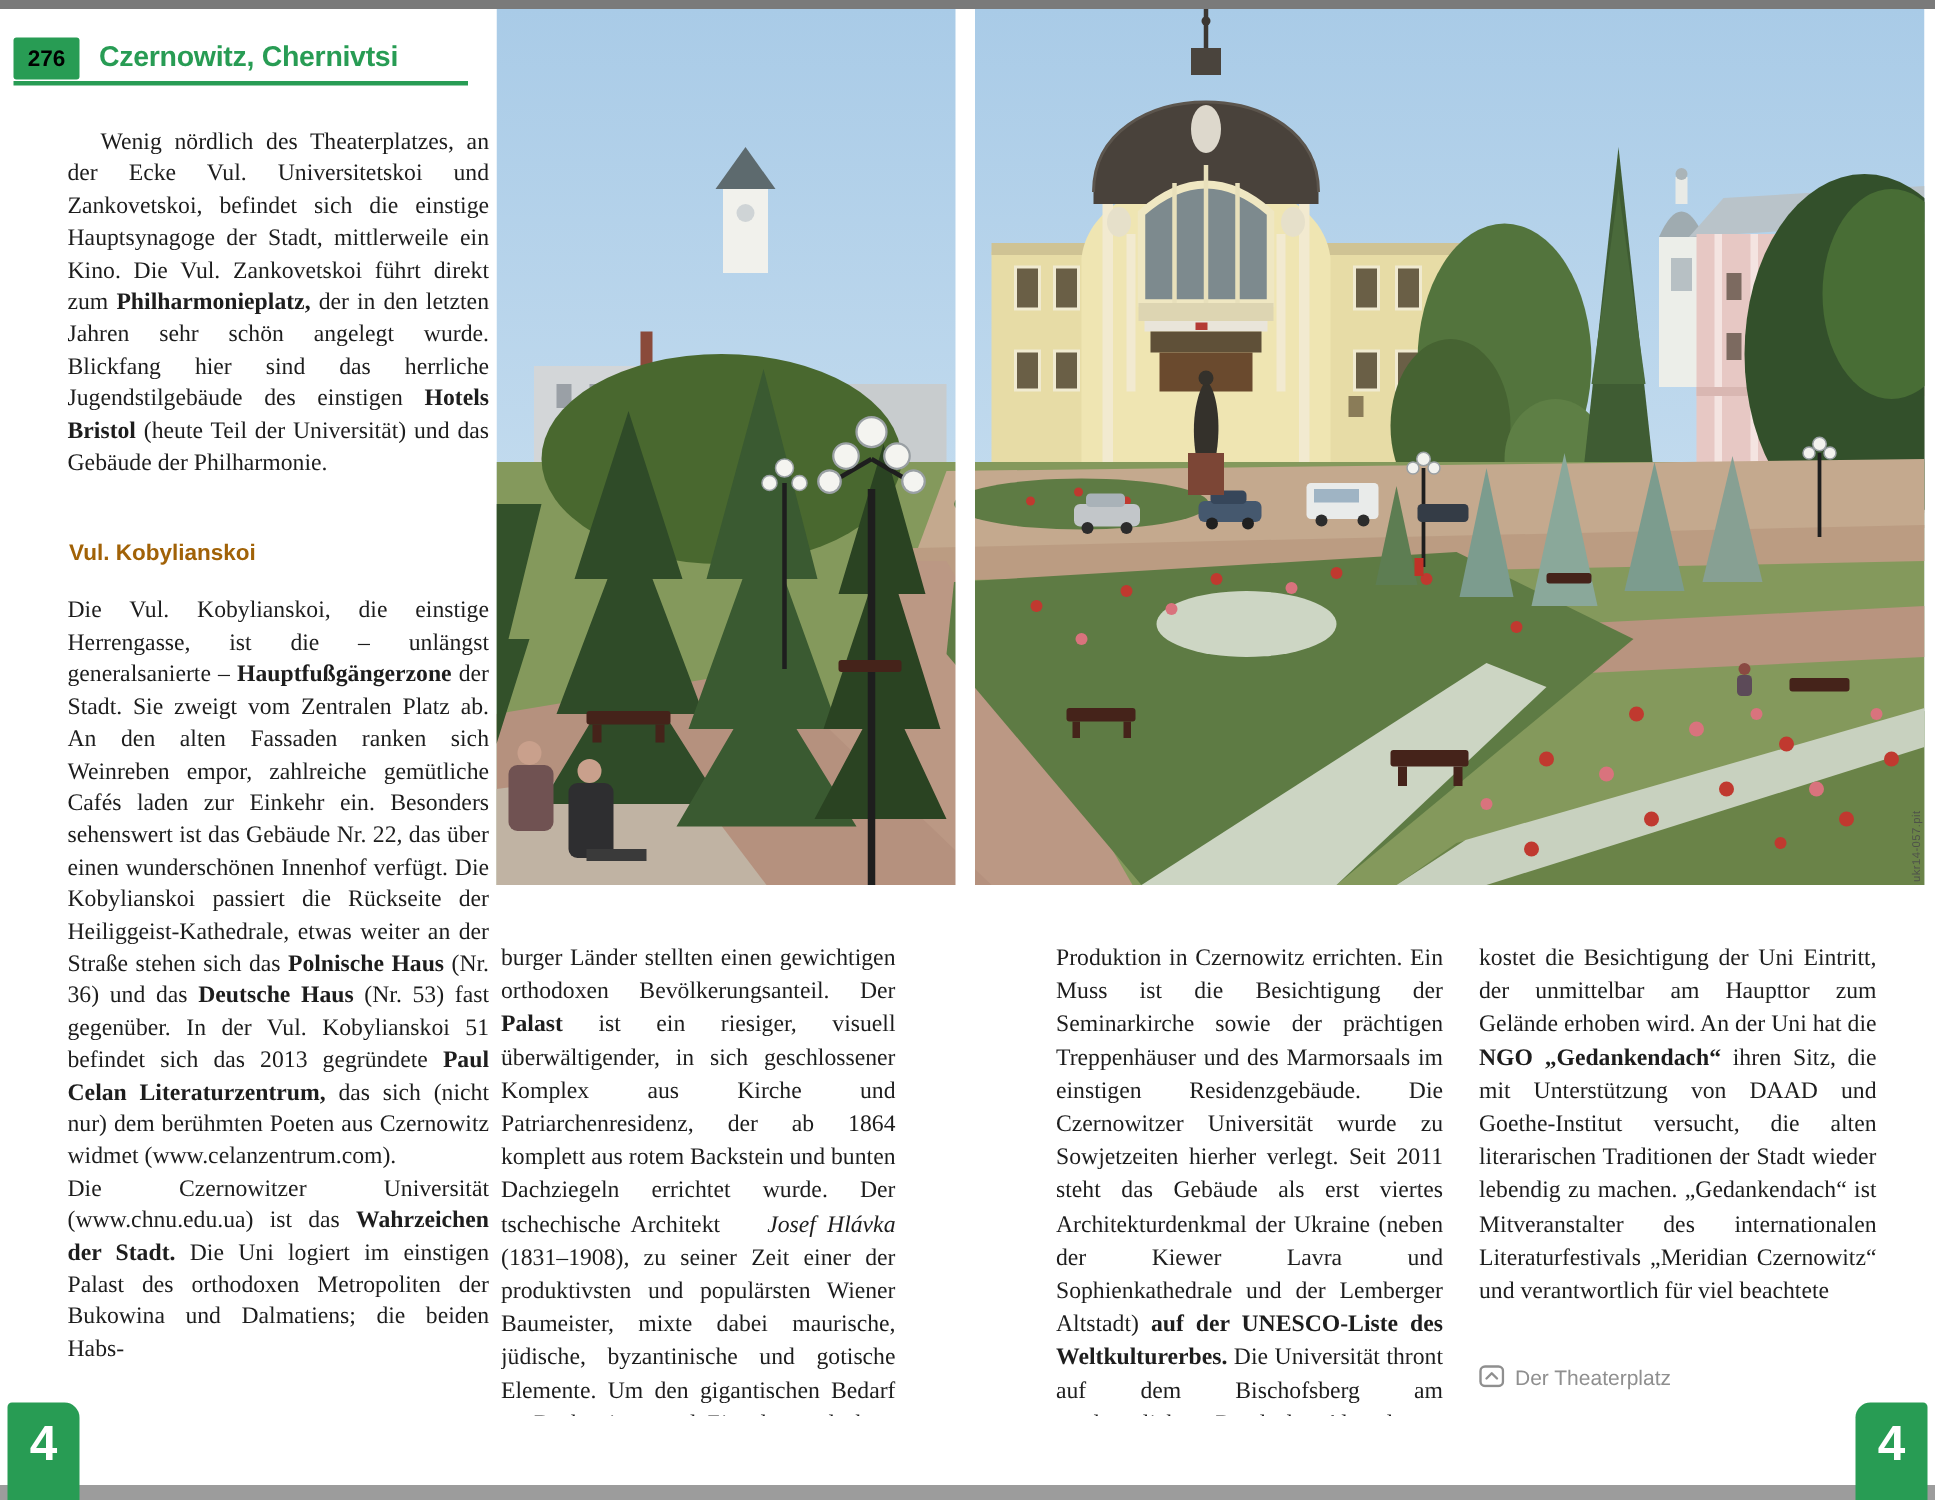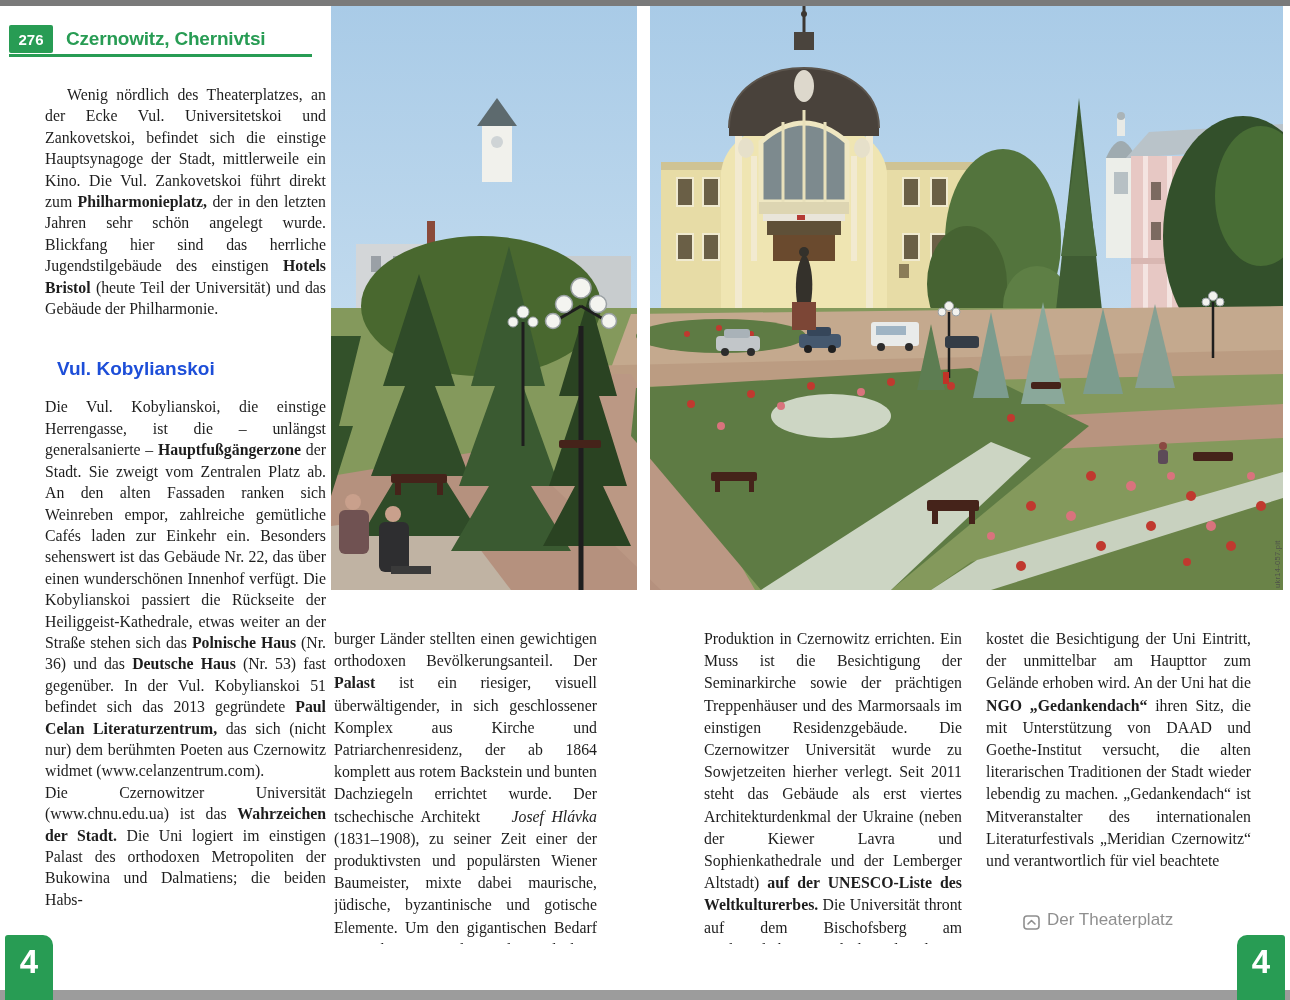--- a/index.html
+++ b/index.html
@@ -3,47 +3,47 @@
 <meta charset="utf-8">
 <style>
   html,body{margin:0;padding:0;background:#fff;}
   #page{position:relative;width:1290px;height:1000px;background:#fff;overflow:hidden;
         font-family:"Liberation Serif",serif;color:#1d1d1d;}
   .abs{position:absolute;}
   
   #top-strip{left:0;top:0;width:1290px;height:6px;background:#7a7a7a;}
   
   #hdr-box{left:9px;top:25px;width:44px;height:28px;background:#289c54;border-radius:2px;
-           display:flex;align-items:center;justify-content:center;color:#ffffff;
+           display:flex;align-items:center;justify-content:center;color:#000000;
            font-family:"Liberation Sans",sans-serif;font-weight:bold;font-size:15px;}
   #hdr-title{left:66px;top:28px;font-family:"Liberation Sans",sans-serif;font-weight:bold;
              font-size:19px;color:#289c54;letter-spacing:-0.2px;text-align:center;}
   #hdr-line{left:9px;top:54px;width:303px;height:3px;background:#289c54;}
   
   .col{font-size:15.8px;line-height:21.4px;text-align:justify;hyphens:auto;-webkit-hyphens:auto;}
   .col p{margin:0;}
   #col1{left:45px;top:84px;width:281px;height:866px;overflow:hidden;}
   #col1 .p1{text-indent:22px;}
-  .sec-h{font-family:"Liberation Sans",sans-serif;font-weight:bold;font-size:19px;
-         color:#1d4ed8;margin:40px 0 17px 12px;line-height:20px;text-align:left;}
+  .sec-h{font-family:"Liberation Sans",sans-serif;font-weight:bold;font-size:15px;
+         color:#a16207;margin:40px 0 17px 1px;line-height:20px;text-align:left;}
   .sec-h.second{margin-top:13px;}
   .bcol{line-height:22.2px;height:316px;overflow:hidden;}
   #col2{left:334px;top:628px;width:263px;}
   #col3{left:704px;top:628px;width:258px;}
   #col4{left:986px;top:628px;width:265px;}
   b{font-weight:bold;} i{font-style:italic;margin-left:24px;}
   
   #photo{left:331px;top:6px;width:952px;height:584px;}
   #photo svg{display:block;width:952px;height:584px;}
   #credit{right:1px;bottom:2px;height:60px;writing-mode:vertical-rl;transform:rotate(180deg);
           font-family:"Liberation Sans",sans-serif;font-size:7.5px;color:#4a4a4a;
           letter-spacing:0.3px;opacity:0.85;}
   
-  #caption{left:1023px;top:910px;display:flex;align-items:flex-end;gap:7px;
-           font-family:"Liberation Sans",sans-serif;font-size:17px;color:#8f8f8f;}
+  #caption{left:986px;top:910px;display:flex;align-items:flex-start;gap:7px;
+           font-family:"Liberation Sans",sans-serif;font-size:14px;color:#8f8f8f;}
   #caption .cap-ic{display:inline-block;line-height:0;}
   
   #bottom-bar{left:0;top:990px;width:1290px;height:10px;background:#9c9c9c;}
   .chap-tab{top:935px;width:48px;height:65px;background:#289c54;color:#fff;
             font-family:"Liberation Sans",sans-serif;font-weight:bold;font-size:33px;
             display:flex;justify-content:center;align-items:flex-start;padding-top:0;}
   .chap-tab span{margin-top:8px;}
   #tab-left{left:5px;border-radius:3px 10px 0 0;}
   #tab-right{left:1237px;border-radius:10px 3px 0 0;}
 </style>

